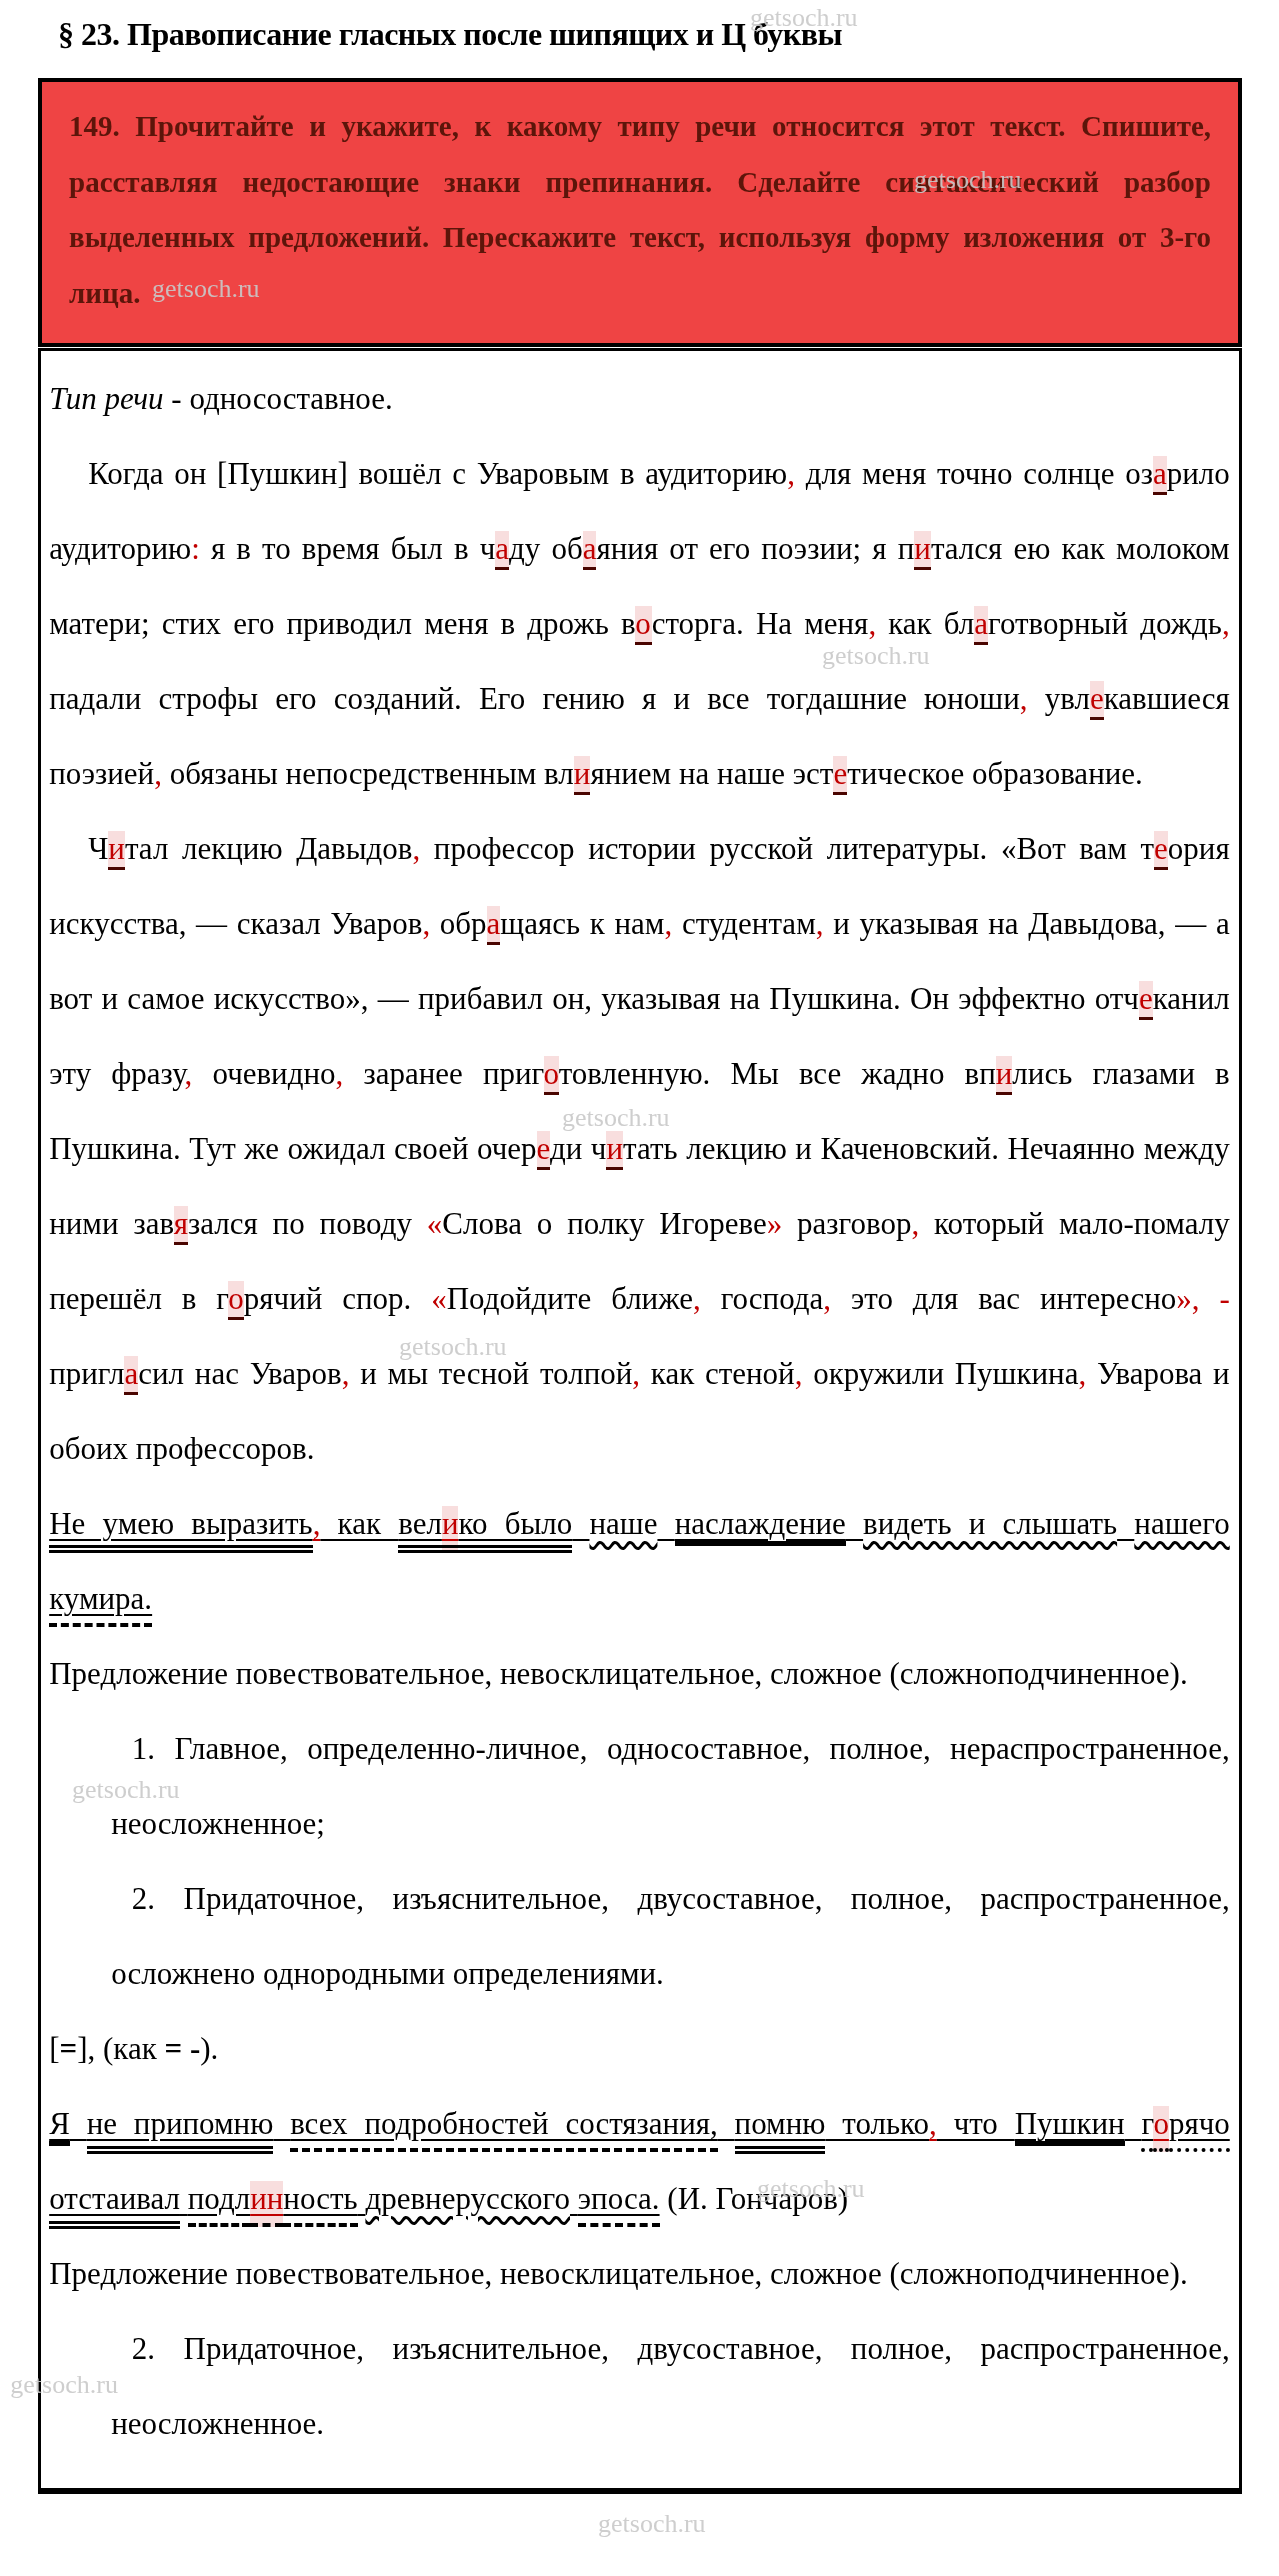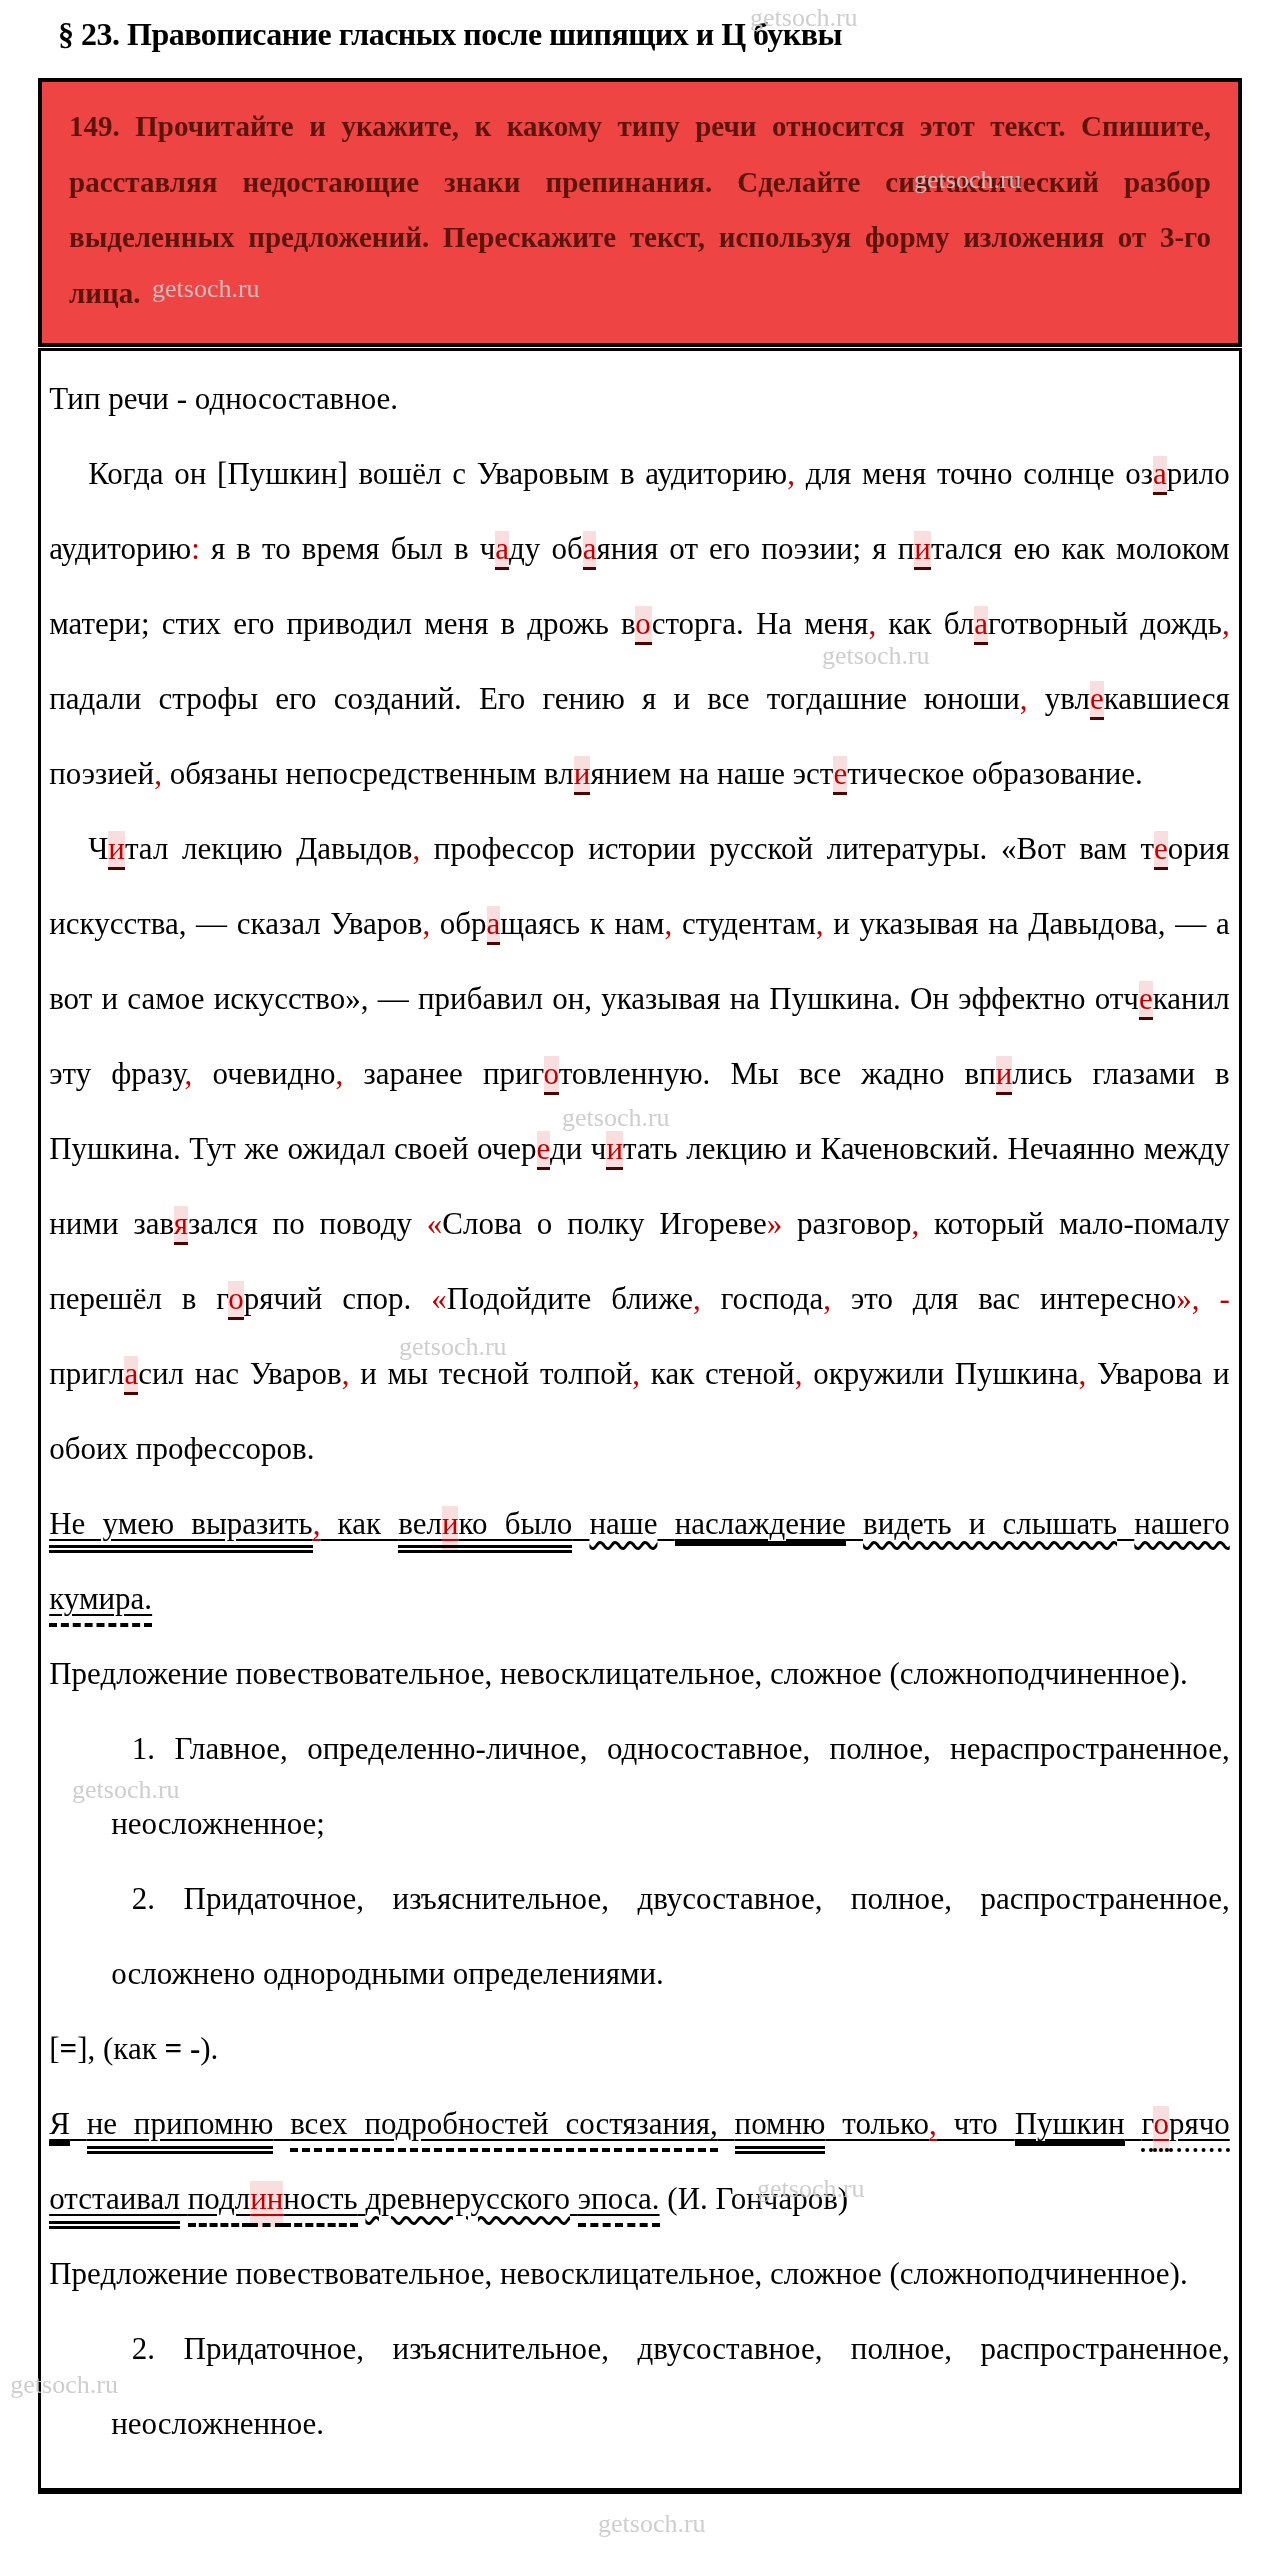--- a/index.html
+++ b/index.html
@@ -21,21 +21,21 @@
   }
   .main-box{
     margin:1px 37px 0 38px; border:3.1px solid #000; border-bottom-width:6.2px;
     padding:9.3px 9.3px 27px 8.2px; background:#fff;
   }
   .main-box p{
     margin:0; font-size:31px; line-height:2.42; text-align:justify;
   }
   p.ind{ text-indent:39px; }
   p.li{ padding-left:62px; text-indent:20.6px; }
-  .seg-italic{ }
+  .seg-italic{ font-style:italic; }
   .seg-bold{ font-weight:bold; }
   .seg-red-punct{ color:#c00000; }
   .seg-red-letter{
     color:#c00000; background:rgba(204,0,0,0.13);
     border-bottom:3.1px solid #4a0500; padding-bottom:1px;
   }
   .seg-sent{
     text-decoration:underline; text-decoration-thickness:2.1px;
     text-underline-offset:5.2px;
   }

